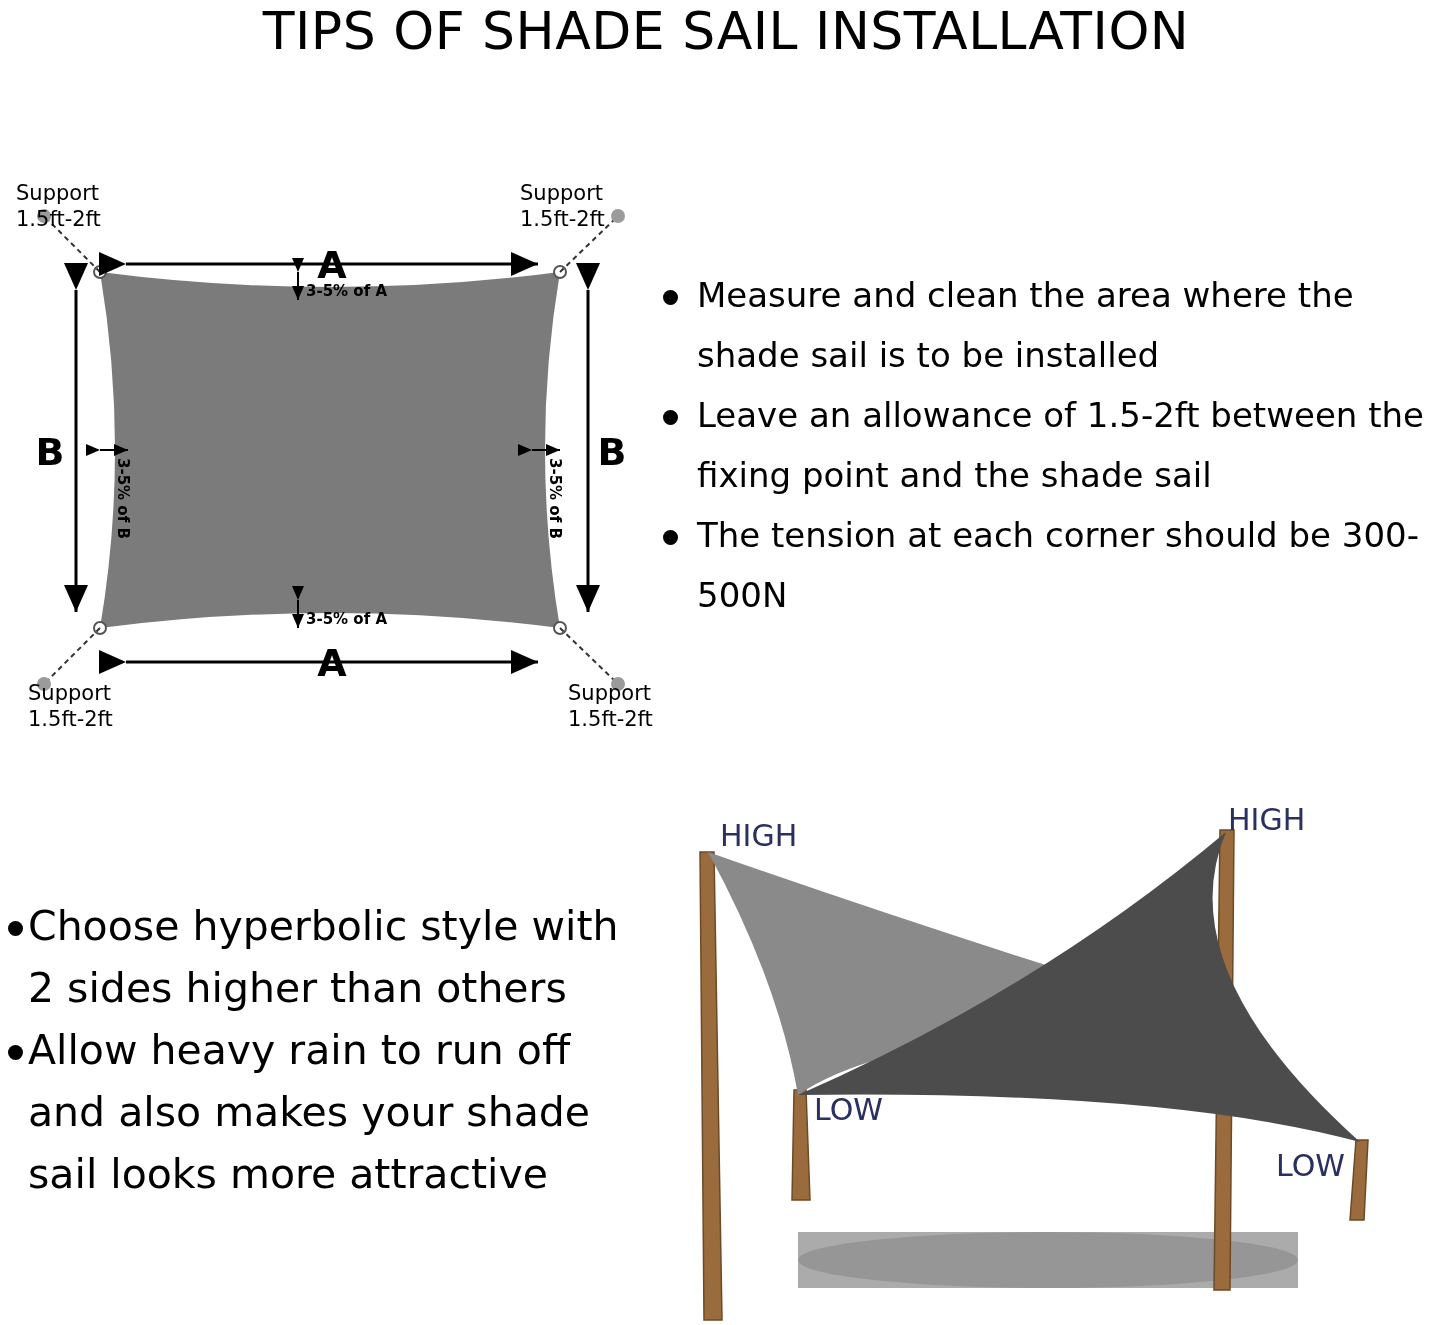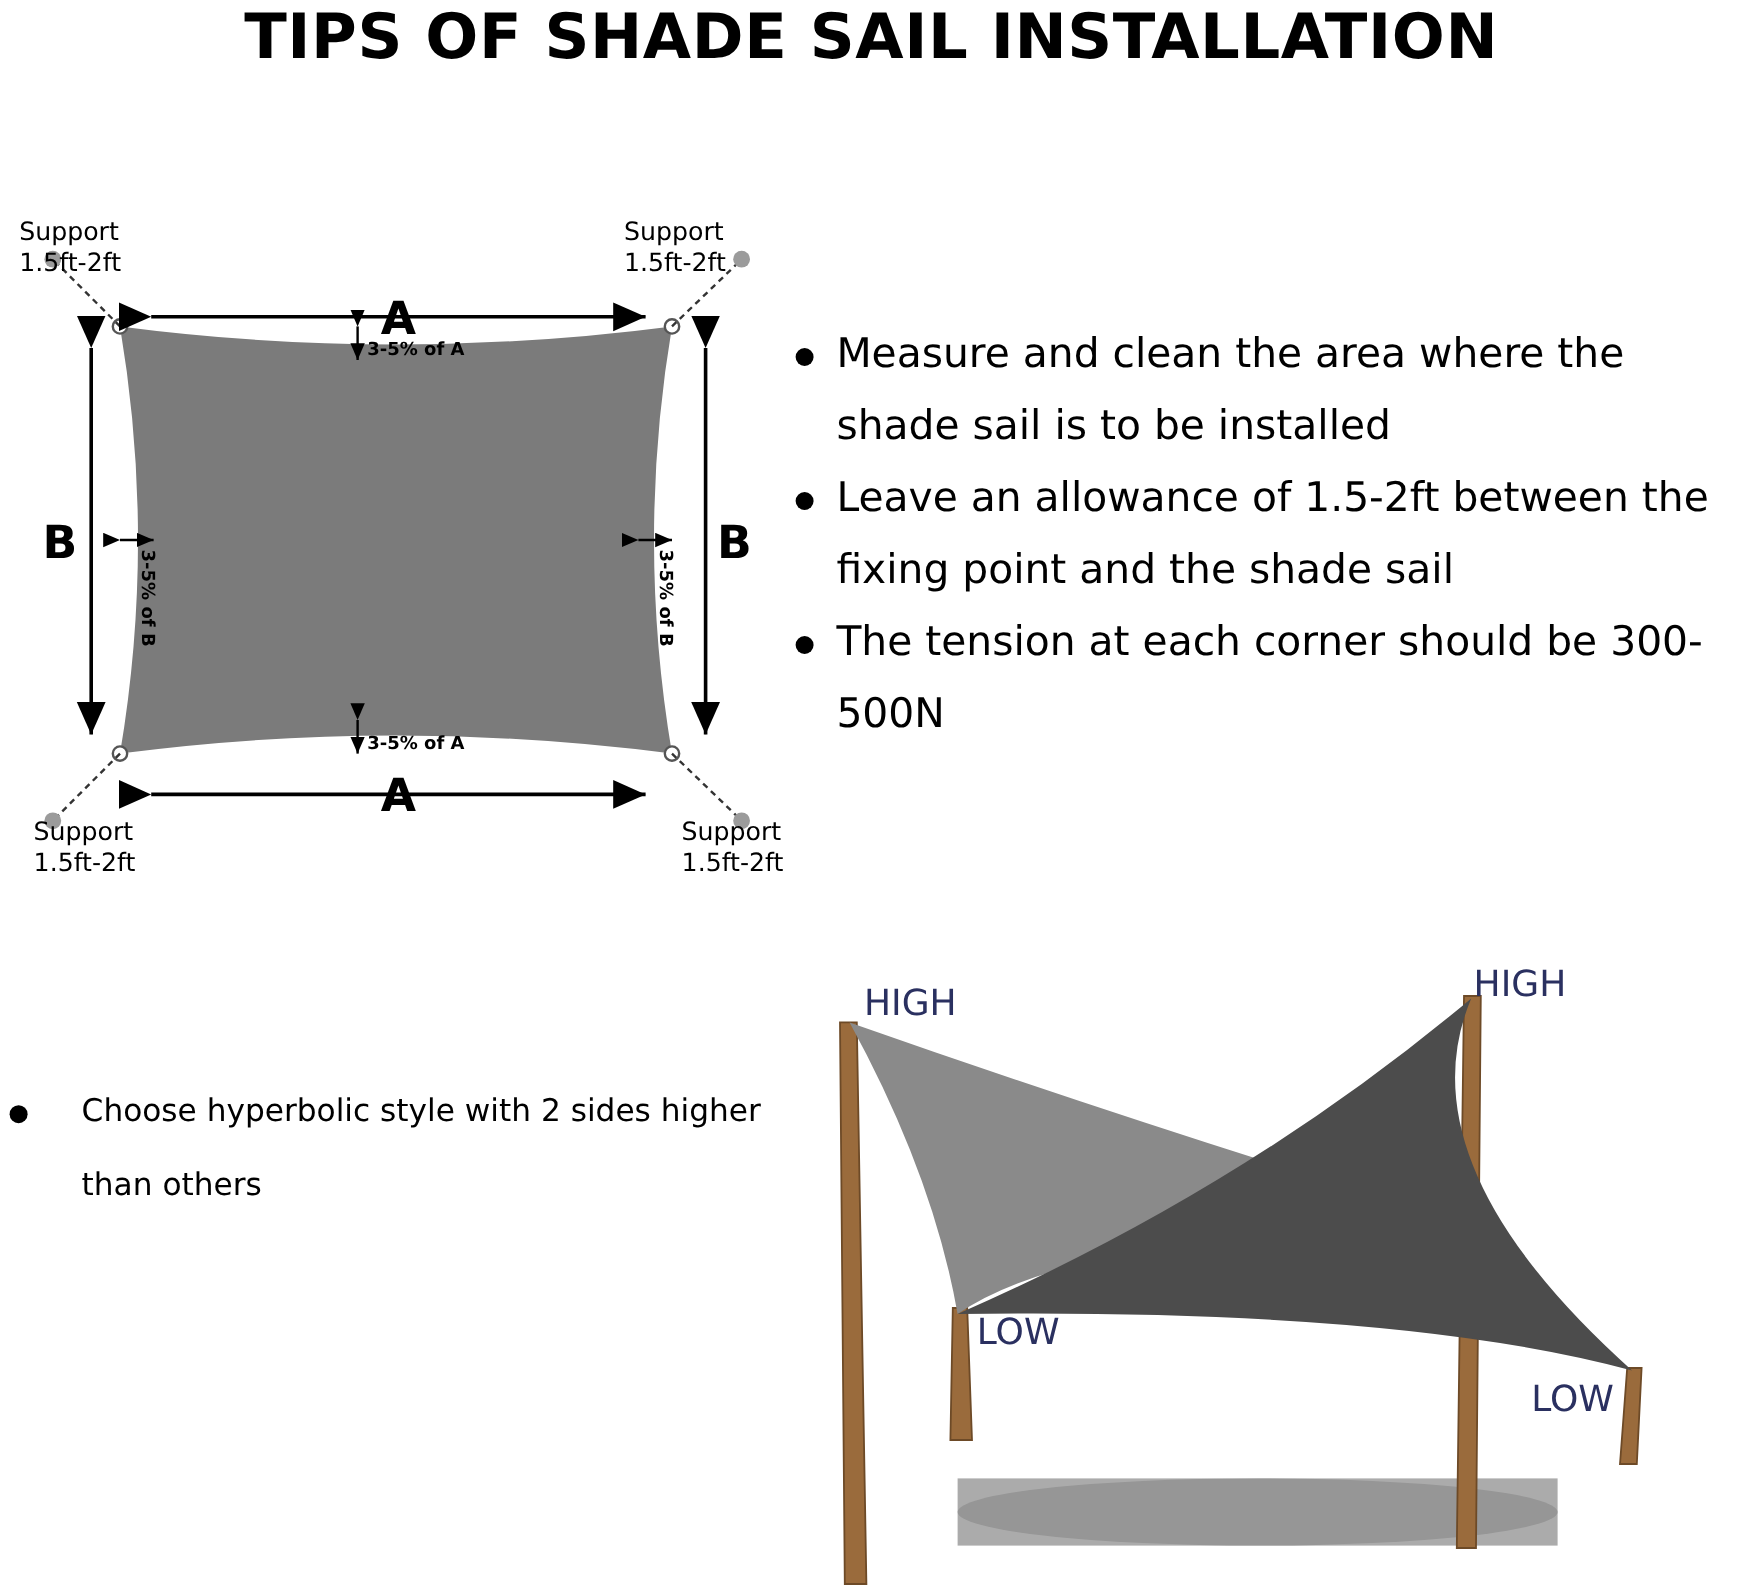--- a/index.html
+++ b/index.html
@@ -15,21 +15,21 @@
     color: #000000;
     overflow: hidden;
   }
   #title {
     position: absolute;
     top: 0px;
     left: 0;
     width: 1452px;
     text-align: center;
     font-family: "DejaVu Sans", sans-serif;
-    font-weight: bold;
+    font-weight: normal;
     font-size: 52px;
     letter-spacing: 0.5px;
     line-height: 62px;
   }
 
   
   #top-diagram {
     position: absolute;
     left: 0px;
     top: 150px;
@@ -69,23 +69,23 @@
   }
 
   
   #bottom-list {
     position: absolute;
     left: 0px;
     top: 895px;
     width: 640px;
   }
   #bottom-list .blist li {
-    font-size: 26px;
+    font-size: 41px;
     line-height: 62px;
-    padding-left: 68px;
+    padding-left: 28px;
   }
   #bottom-list .blist li::before {
     left: 8px;
     top: 26px;
   }
 
   
   #bottom-diagram {
     position: absolute;
     left: 608px;
@@ -179,20 +179,21 @@
   <ul class="blist">
     <li>Measure and clean the area where the shade sail is to be installed</li>
     <li>Leave an allowance of 1.5-2ft between the fixing point and the shade sail</li>
     <li>The tension at each corner should be 300-500N</li>
   </ul>
 </div>
 
 <div id="bottom-list">
   <ul class="blist">
     <li>Choose hyperbolic style with 2 sides higher than others</li>
+    <li>Allow heavy rain to run off and also makes your shade sail looks more attractive</li>
   </ul>
 </div>
 
 <div id="bottom-diagram">
   <svg width="812" height="535" viewBox="0 0 812 535" xmlns="http://www.w3.org/2000/svg">
 
     <ellipse cx="440" cy="470" rx="250" ry="28" fill="#8f8f8f" opacity="0.75"></ellipse>
     <rect x="190" y="442" width="500" height="56" fill="#8f8f8f" opacity="0.75"></rect>
 
     <polygon points="92,62 106,62 114,530 96,530" fill="#9a6b3c" stroke="#6d4a27" stroke-width="1.5"></polygon>

